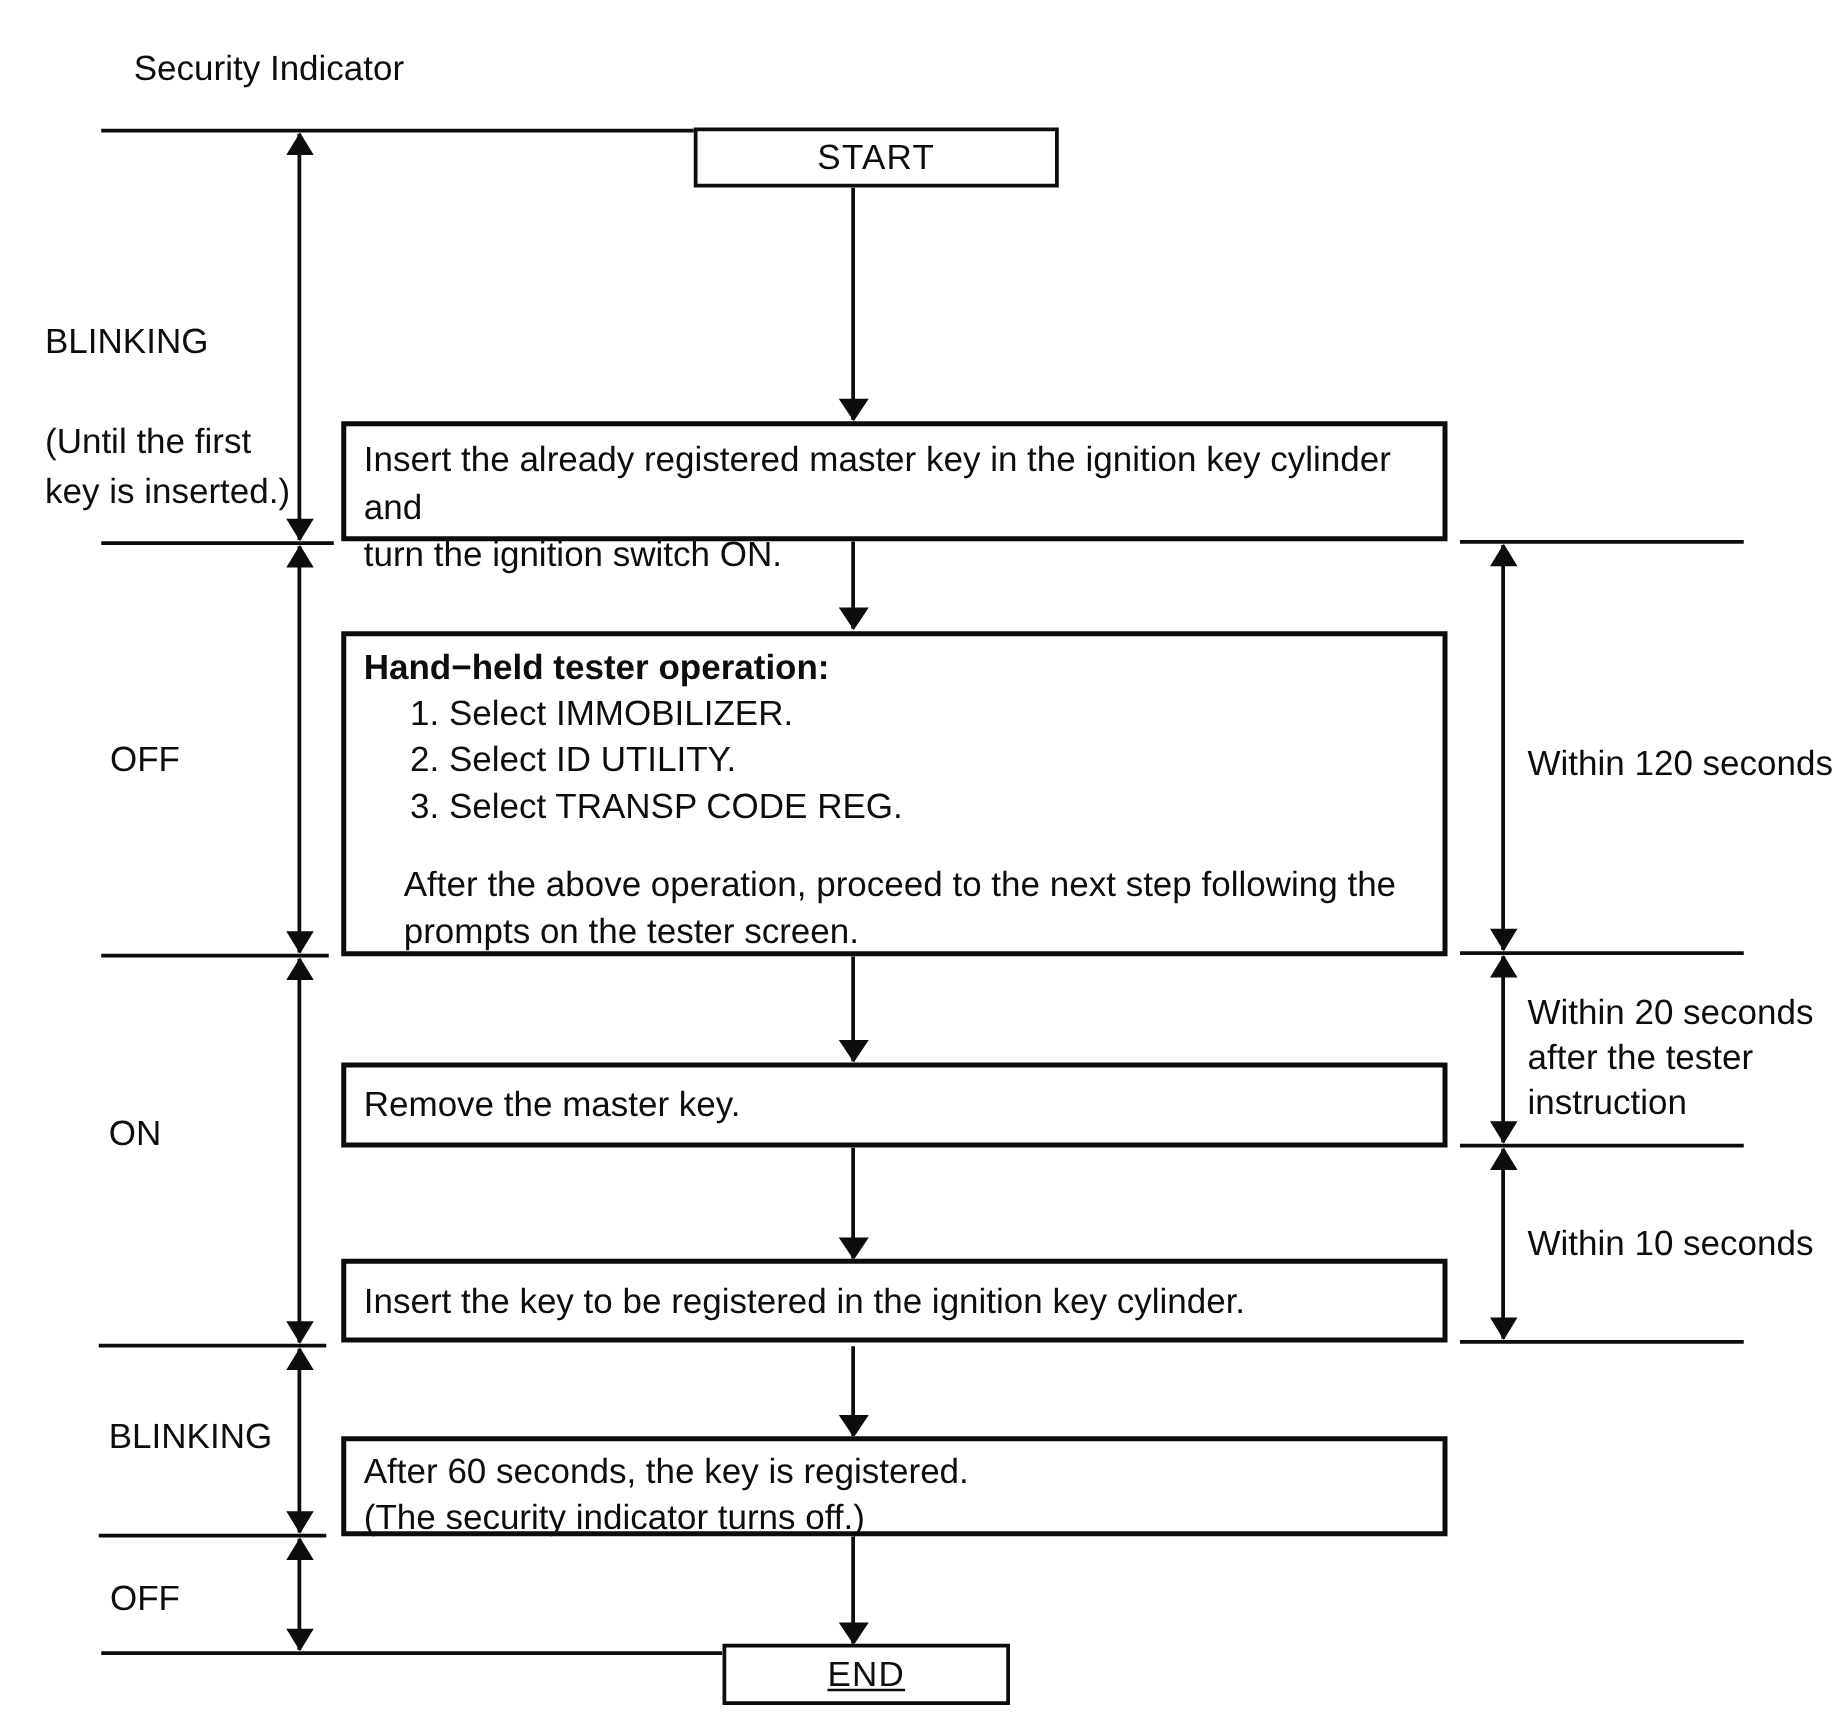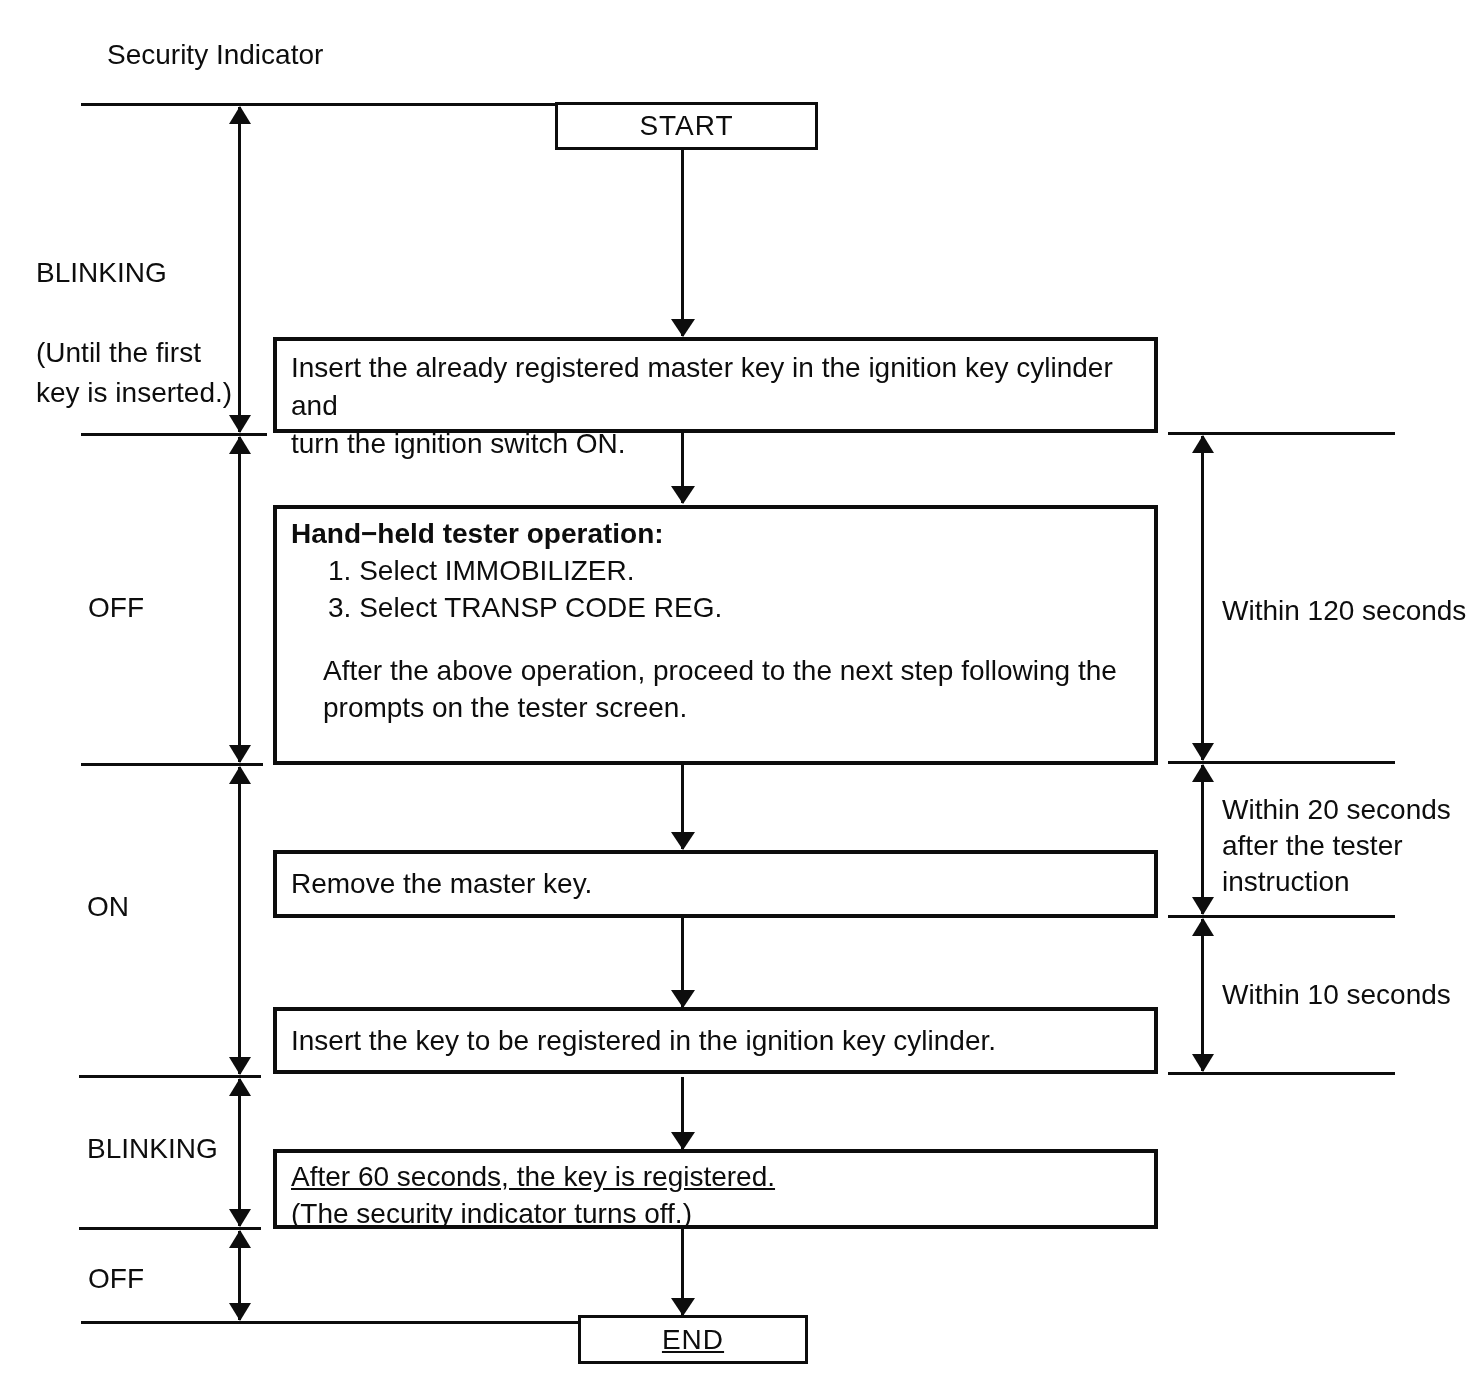--- a/index.html
+++ b/index.html
@@ -105,37 +105,38 @@
 instruction</div>
   <div class="lbl" style="left:1222px;top:976px;">Within 10 seconds</div>
 
   <div class="connector" style="left:681px;top:150px;height:186px;"></div>
   <div class="connector" style="left:681px;top:433px;height:70px;"></div>
   <div class="connector" style="left:681px;top:765px;height:84px;"></div>
   <div class="connector" style="left:681px;top:918px;height:89px;"></div>
   <div class="connector" style="left:681px;top:1077px;height:72px;"></div>
   <div class="connector" style="left:681px;top:1229px;height:86px;"></div>
 
-  <div class="box terminal" style="left:555px;top:102px;width:263px;height:48px;">START</div>
+  <div class="box terminal" style="left:555px;top:102px;width:292px;height:48px;">START</div>
 
   <div class="box pad preline" style="left:273px;top:337px;width:885px;height:96px;">Insert the already registered master key in the ignition key cylinder and
 turn the ignition switch ON.</div>
 
   <div class="box" style="left:273px;top:505px;width:885px;height:260px;padding:6px 14px;line-height:37px;">
     <div class="tester-heading">Hand−held tester operation:</div>
     <div class="tester-list">
       <div>1. Select IMMOBILIZER.</div>
+      <div>2. Select ID UTILITY.</div>
       <div>3. Select TRANSP CODE REG.</div>
     </div>
     <div class="tester-note">After the above operation, proceed to the next step following the
 prompts on the tester screen.</div>
   </div>
 
   <div class="box vcenter" style="left:273px;top:1007px;width:885px;height:67px;">Insert the key to be registered in the ignition key cylinder.</div>
 
   <div class="box vcenter" style="left:273px;top:850px;width:885px;height:68px;">Remove the master key.</div>
 
-  <div class="box preline" style="left:273px;top:1149px;width:885px;height:80px;padding:5px 14px;line-height:37px;text-decoration:underline;">After 60 seconds, the key is registered.
+  <div class="box preline" style="left:273px;top:1149px;width:885px;height:80px;padding:5px 14px;line-height:37px;">After 60 seconds, the key is registered.
 (The security indicator turns off.)</div>
 
   <div class="box terminal" style="left:578px;top:1315px;width:230px;height:49px;text-decoration:underline;">END</div>
 
 </div>
 
 </body></html>

